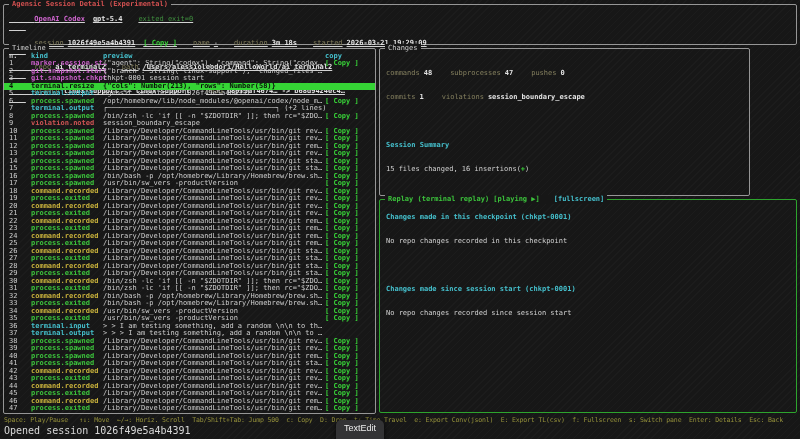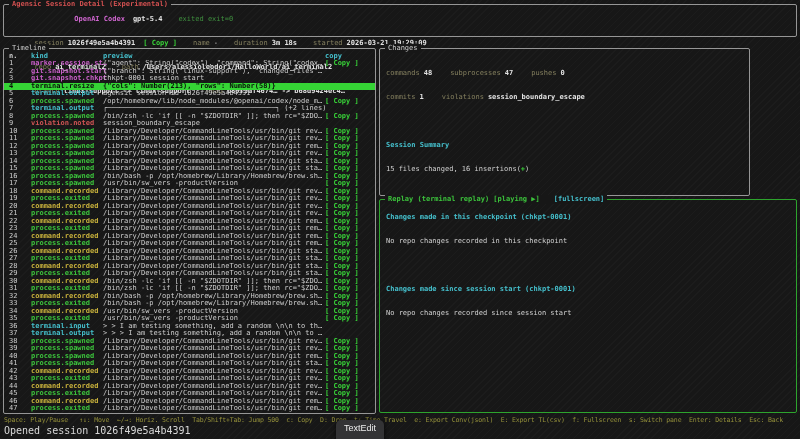--- a/index.html
+++ b/index.html
@@ -10,28 +10,28 @@
     background-image:repeating-linear-gradient(135deg, rgba(255,255,255,0.018) 0 1px, transparent 1px 5px);
     font-family:"DejaVu Sans Mono", monospace;
     color:#d2d2d2;
   }
   .panel { position:absolute; border:1px solid #969696; border-radius:2px; }
   .panel-title {
     position:absolute; top:-5px; left:5px; padding:0 3px; background:#171717;
     font-size:7px; line-height:9px; color:#cfcfcf; white-space:pre;
   }
   
-  .hdr { left:3px; top:4px; width:794px; height:33px; }
+  .hdr { left:3px; top:4px; width:794px; height:41px;text-decoration:underline; }
   .hdr .panel-title { color:#d15050; font-weight:bold; }
   .hline { padding-left:5px; font-size:7px; line-height:8px; white-space:pre; }
   .hline:first-of-type { margin-top:2px; }
   .lbl { color:#85805f; }
   .val { color:#e3e3e3; font-weight:bold; }
   .val-n { color:#d8d8d8; }
-  .pink { color:#d066d0; font-weight:bold;margin-left:40px; }
+  .pink { color:#d066d0; font-weight:bold; }
   .dimgreen { color:#3f8f3f; }
   .greenbtn { color:#38d138; font-weight:bold; }
   .g8{margin-left:8px} .g16{margin-left:16px} .g20{margin-left:16px}
   
   .tl { left:3px; top:48px; width:373px; height:366px; }
   .tl-inner { position:absolute; inset:1px 0 1px 0; overflow:hidden; padding-top:2px; }
   .trow, .tl-head { display:flex; white-space:pre; overflow:hidden; font-size:7px; }
   .tl-head { height:8px; line-height:8px; color:#45c0cd; font-weight:bold; }
   .trow { height:7.5px; line-height:7.5px; }
   .c-n   { width:27px; padding-left:5px; flex:none; color:#cfcfcf; }

